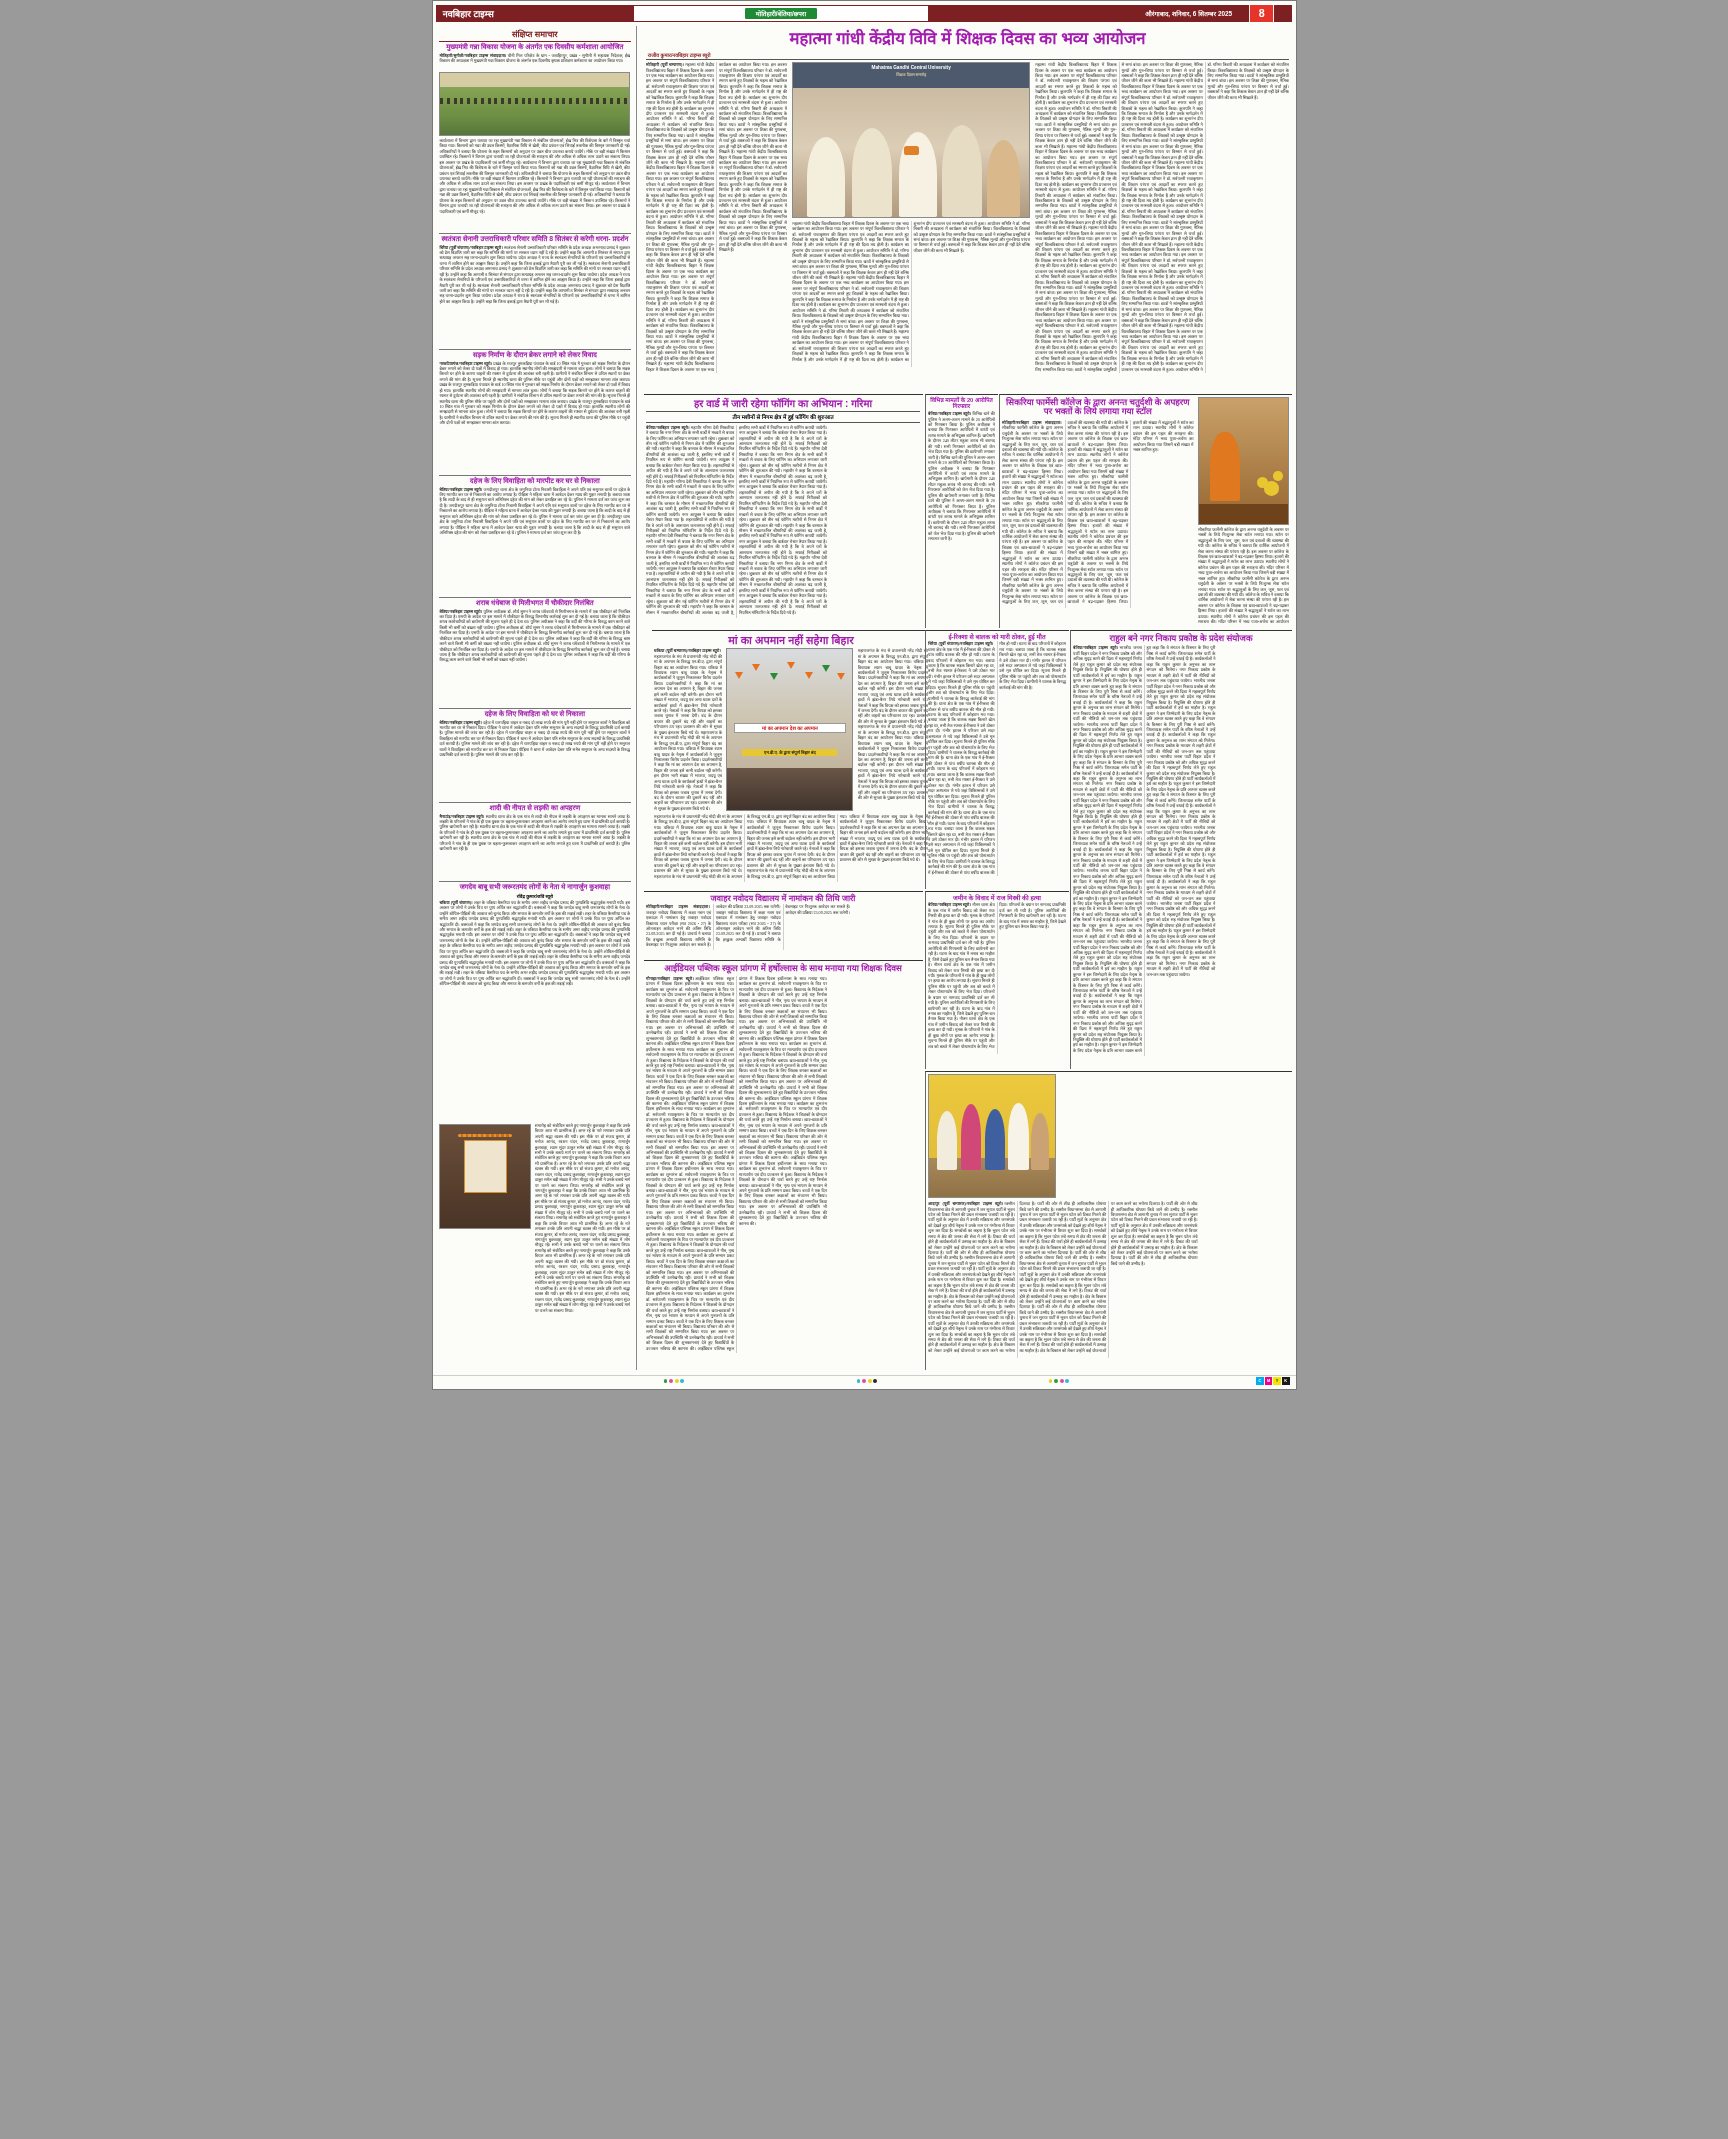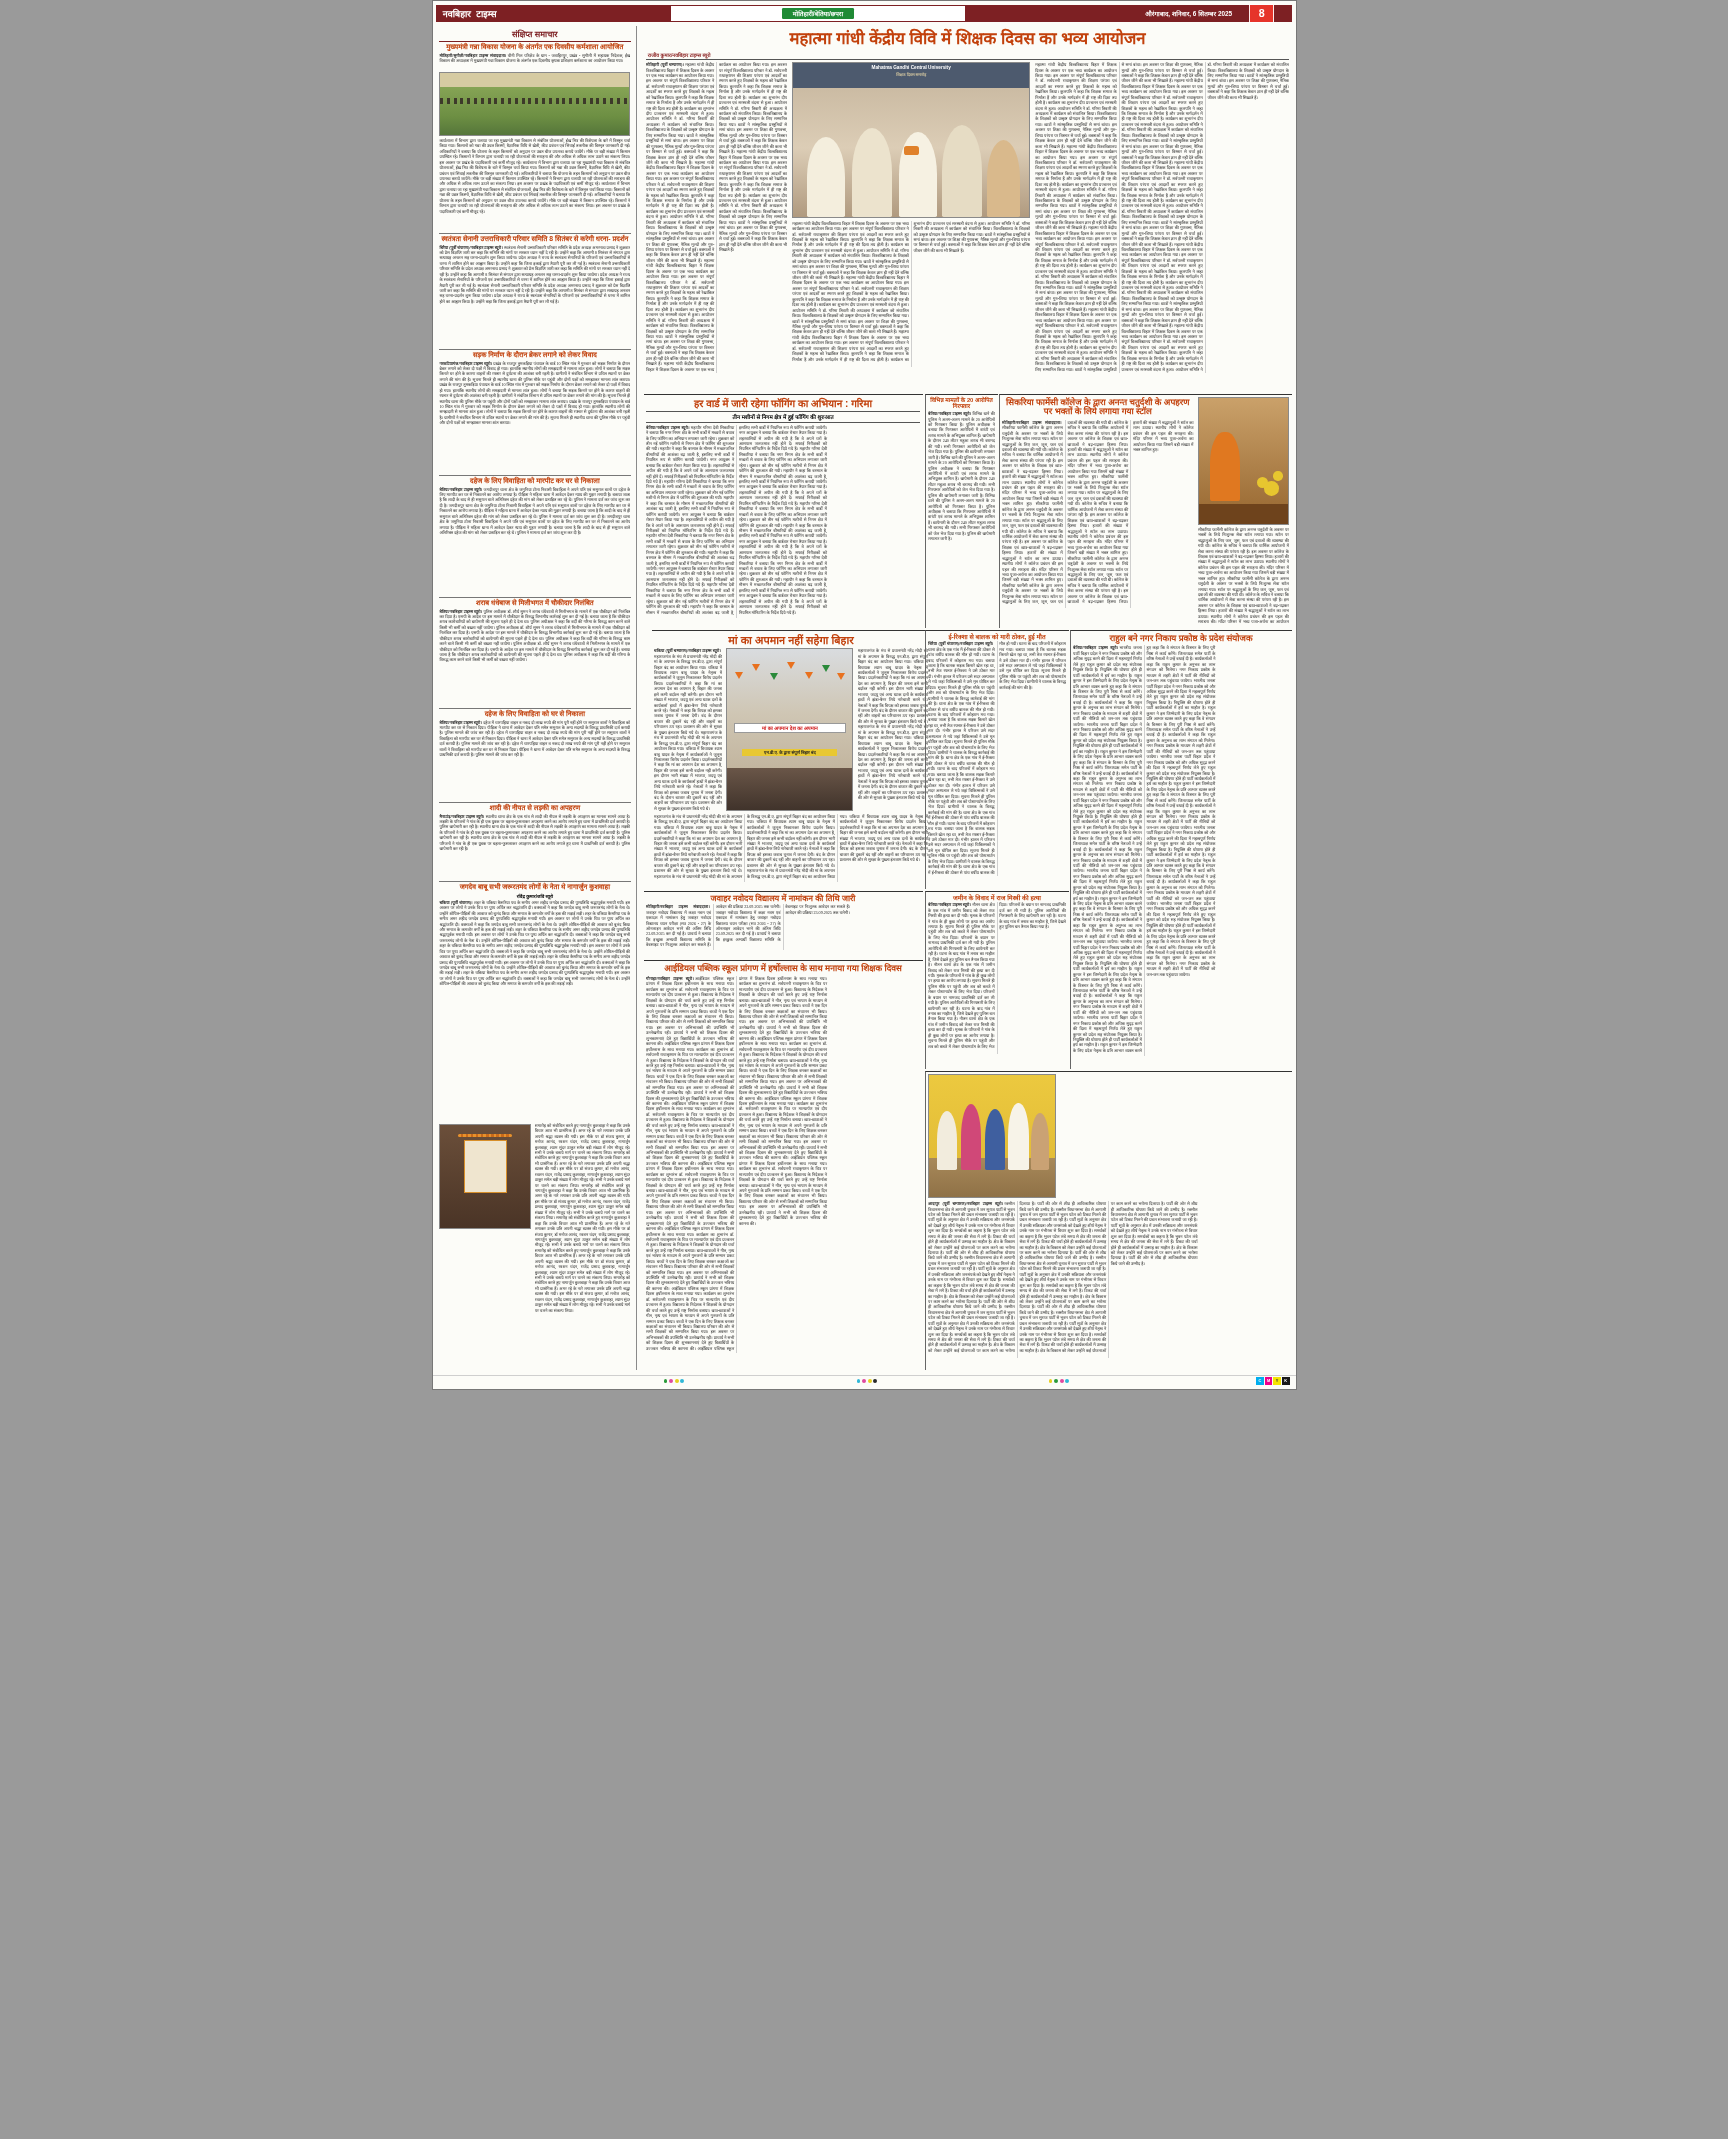--- a/index.html
+++ b/index.html
@@ -1,36 +1,36 @@
 <!DOCTYPE html>
 <html lang="hi" style="font-size:6.8px"><head>
 <meta charset="utf-8">
 <title>नवबिहार टाइम्स — पृष्ठ 8</title>
 <style>
   *{margin:0;padding:0;box-sizing:border-box;}
   body{background:#9a9a9a;font-family:"Liberation Serif","DejaVu Serif",serif;}
   .page{position:relative;width:865px;height:1390px;margin:0 auto;background:#fcfcf8;border:0.4px solid #777;overflow:hidden;}
   
   .masthead{position:absolute;left:3.4px;right:3.4px;top:4.3px;height:16.3px;display:flex;align-items:stretch;}
-  .mast-left{width:235px;background:#7d2023;color:#fff;display:flex;align-items:center;padding-left:6.8px;
-             font-family:Liberation Mono, monospace;font-weight:bold;font-size:9px;}
+  .mast-left{width:198px;background:#7d2023;color:#fff;display:flex;align-items:center;padding-left:6.8px;
+             font-family:Liberation Sans, sans-serif;font-weight:bold;font-size:9px;}
   .mast-mid{flex:0 0 294px;background:#fff;display:flex;align-items:center;justify-content:center;border-top:0.4px solid #7d2023;border-bottom:0.4px solid #7d2023;}
   .edition-badge{background:#1f8a35;color:#fff;font-family:"Liberation Sans","DejaVu Sans",sans-serif;
              font-weight:bold;font-size:6.4px;padding:1.3px 11px;border-radius:1.3px;}
   .mast-right{flex:1;background:#7d2023;color:#fff;display:flex;align-items:center;justify-content:flex-end;
              padding-right:60px;font-family:"Liberation Sans","DejaVu Sans",sans-serif;font-weight:bold;font-size:6.4px;}
   .page-box{position:absolute;right:18px;top:-1.7px;width:25px;height:19.7px;background:#e6342a;color:#fff;display:flex;
              align-items:center;justify-content:center;font-family:"Liberation Sans","DejaVu Sans",sans-serif;font-weight:bold;font-size:10.7px;box-shadow:0 0 0 0.9px #fff inset;}
   
   .left-col{position:absolute;left:6px;top:25px;width:198px;height:1344px;border-right:0.4px solid #8a8a8a;padding-right:4.3px;overflow:hidden;}
   .right-area{position:absolute;left:211px;top:25px;width:648px;height:1344px;}
   .blk{position:absolute;overflow:hidden;padding:1.7px 2.6px;border-top:0.6px solid #333;}
   .vline{border-left:0.4px solid #666;}
   
-  h1,h2,h3,h4{font-family:"Liberation Sans","DejaVu Sans",sans-serif;color:#c2410c;text-align:center;font-weight:bold;line-height:1.14;}
+  h1,h2,h3,h4{font-family:"Liberation Sans","DejaVu Sans",sans-serif;color:#a21caf;text-align:center;font-weight:bold;line-height:1.14;}
   .body{font-size:4.1px;line-height:1.33;text-align:justify;color:#1b1b1b;overflow:hidden;column-gap:4.7px;
         column-rule:0.4px solid #cfcfcf;column-fill:auto;}
   .dl{font-weight:bold;margin-right:1.3px;}
   .brief-head{color:#7d2023;font-family:"Liberation Sans","DejaVu Sans",sans-serif;font-weight:bold;font-size:8.1px;
         text-align:center;padding:1.7px 0 2.1px;border-bottom:0.9px solid #7d2023;}
   .brief{border-top:0.4px solid #777;padding:1.7px 0.9px;overflow:hidden;}
   .brief:first-of-type{border-top:none;}
   .brief h3{font-size:6.8px;margin-bottom:1.3px;}
   .byline-red{color:#8a1f1f;font-family:"Liberation Sans","DejaVu Sans",sans-serif;font-weight:bold;font-size:5.1px;}
   .byline-row{border-bottom:0.4px solid #555;padding:0.9px 1.7px 1.3px;margin-bottom:1.7px;}

